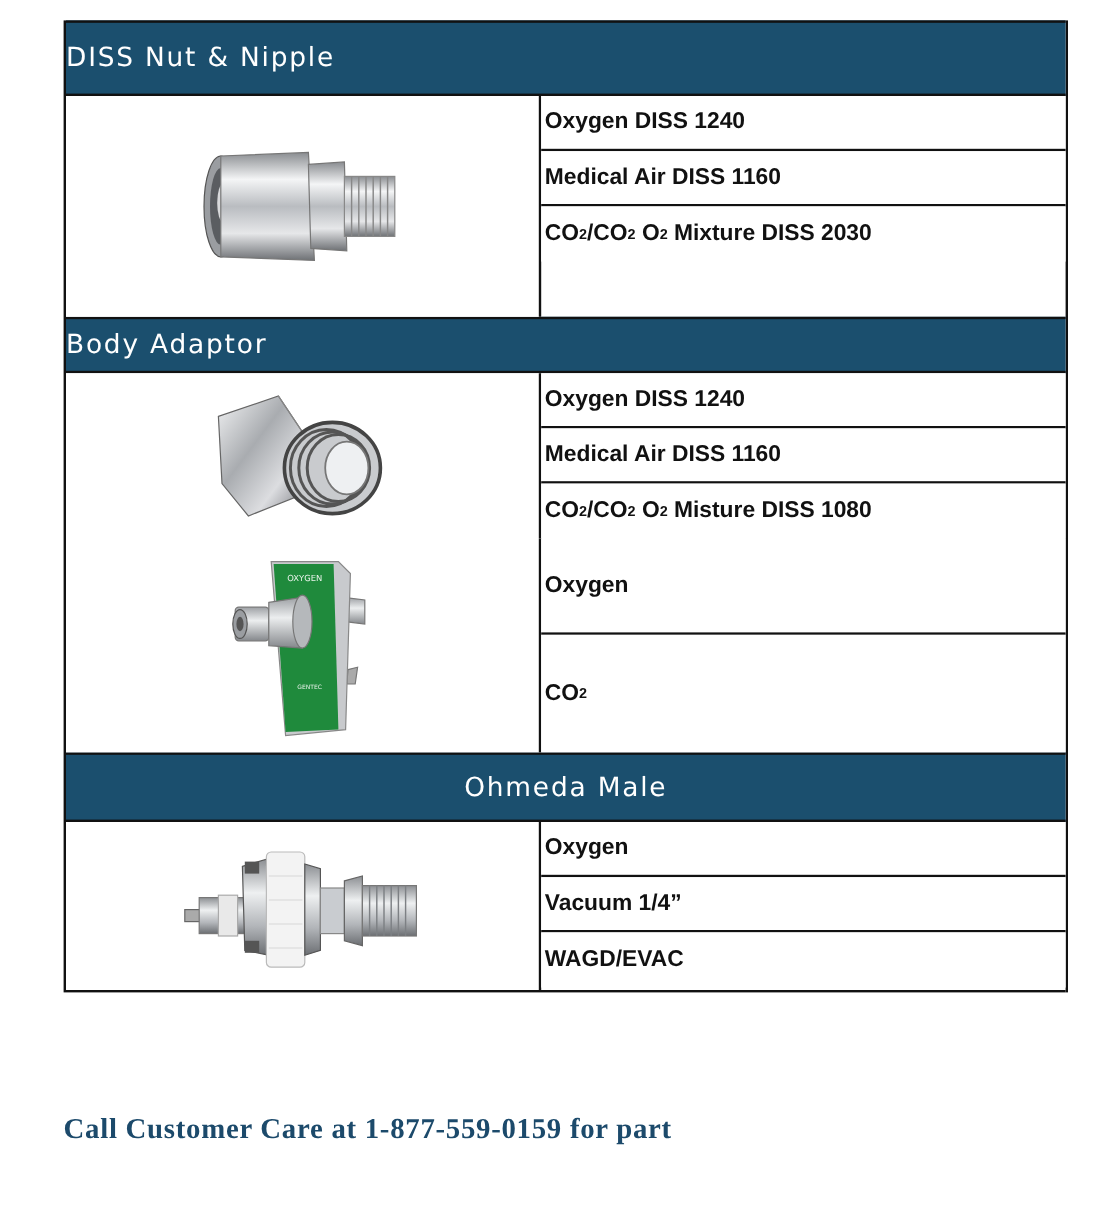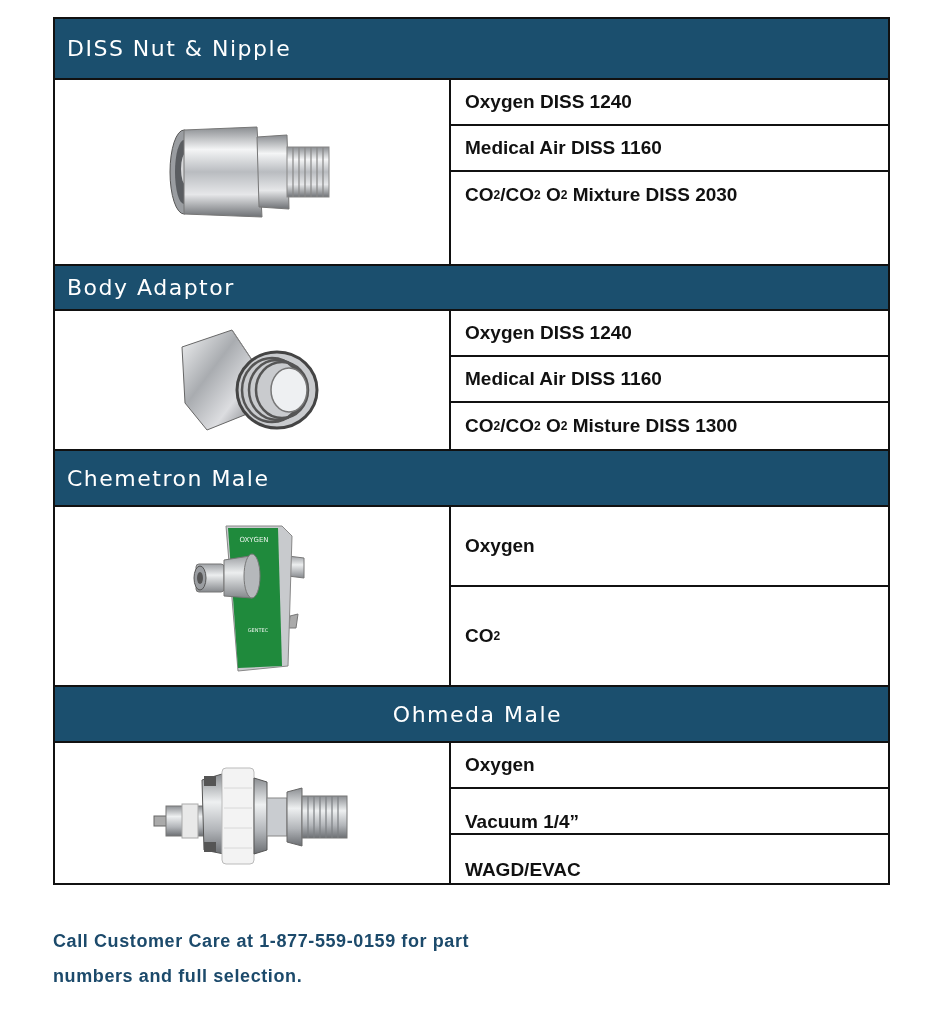--- a/index.html
+++ b/index.html
@@ -1,26 +1,26 @@
 <!DOCTYPE html>
 <html><head>
 <meta charset="utf-8">
 <style>
   html, body { margin:0; padding:0; background:#ffffff; }
   body { width:927px; height:1024px; position:relative; overflow:hidden; font-family:"DejaVu Sans", sans-serif; }
   .table { position:absolute; left:53px; top:17px; width:837px; border-left:2px solid #111; border-right:2px solid #111; box-sizing:border-box; }
-  .section-header { background:#1b4f6e; color:#fff; font-family:"DejaVu Sans", sans-serif; font-size:22px; letter-spacing:1.5px; display:flex; align-items:center; padding-left:12px; box-sizing:border-box; border-top:2px solid #111; border-bottom:2px solid #111; }
+  .section-header { background:#1b4f6e; color:#fff; font-family:"DejaVu Sans", sans-serif; font-size:22px; letter-spacing:1.5px; display:flex; align-items:center; box-sizing:border-box; border-top:2px solid #111; border-bottom:2px solid #111; }
   .section-header span { font-weight:normal; }
   .section-body { display:flex; }
   .img-cell { width:396px; border-right:2px solid #111; box-sizing:border-box; display:flex; align-items:center; justify-content:center; background:#fff; }
   .items { flex:1; display:flex; flex-direction:column; }
-  .item { border-bottom:2px solid #111; display:flex; align-items:center; padding-left:14px; font-family:"Liberation Sans", sans-serif; font-weight:bold; font-size:19px; color:#111; box-sizing:border-box; background:#fff; }
+  .item { border-bottom:2px solid #111; display:flex; align-items:center; padding-left:3px; font-family:"Liberation Sans", sans-serif; font-weight:bold; font-size:19px; color:#111; box-sizing:border-box; background:#fff; }
   .item:last-child { border-bottom:none; }
   .item sub { font-size:12px; vertical-align:-4px; line-height:0; }
-  .footer { position:absolute; left:53px; top:924px; width:800px; color:#1c4a6b; font-family:Liberation Sans, sans-serif; font-weight:bold; font-size:18px; line-height:35px; letter-spacing:0.6px; }
+  .footer { position:absolute; left:53px; top:924px; width:800px; color:#1c4a6b; font-family:Liberation Serif, serif; font-weight:bold; font-size:24px; line-height:35px; letter-spacing:0.6px; }
   .bottom-border { border-bottom:2px solid #111; }
   svg { display:block; }
 </style>
 </head>
 <body>
 
 <div class="table">
 
   <div class="section-header" style="height:63px;">
     <span>DISS Nut &amp; Nipple</span>
@@ -104,28 +104,25 @@
       <div class="item" style="height:46px;">
           <span>Medical Air DISS 1160</span>
         </div>
       <div class="item" style="height:46px;">
         <span>CO</span>
           <sub>2</sub>
           <span>/CO</span>
           <sub>2</sub>
           <span style="white-space:pre"> O</span>
           <sub>2</sub>
-          <span style="white-space:pre"> Misture DISS 1300</span>
+          <span style="white-space:pre"> Misture DISS 1080</span>
       </div>
     </div>
   </div>
 
-  <div class="section-header" style="height:58px;">
-    <span>Chemetron Male</span>
-  </div>
   <div class="section-body" style="height:178px;">
     <div class="img-cell">
       <svg width="120" height="160" viewBox="0 0 120 160">
         <defs>
           <linearGradient id="chrome3" x1="0" y1="0" x2="0" y2="1">
             <stop offset="0" stop-color="#9ea1a5"></stop>
               <stop offset="0.4" stop-color="#eceeef"></stop>
             <stop offset="1" stop-color="#85888c"></stop>
           </linearGradient>
         </defs>
@@ -191,26 +188,25 @@
             <line x1="174" y1="38" x2="174" y2="80"></line>
           <line x1="180" y1="38" x2="180" y2="80"></line>
             <line x1="186" y1="38" x2="186" y2="80"></line>
         </g>
       </svg>
     </div>
     <div class="items">
       <div class="item" style="height:46px;">
           <span>Oxygen</span>
         </div>
-      <div class="item" style="height:46px;align-items:flex-end;">
+      <div class="item" style="height:46px;">
           <span>Vacuum 1/4”</span>
         </div>
-      <div class="item" style="height:46px;align-items:flex-end;">
+      <div class="item" style="height:46px;">
           <span>WAGD/EVAC</span>
         </div>
     </div>
   </div>
 </div>
 
 <div class="footer">
   <div>Call Customer Care at 1-877-559-0159 for part</div>
-  <div>numbers and full selection.</div>
 </div>
 
 </body></html>

